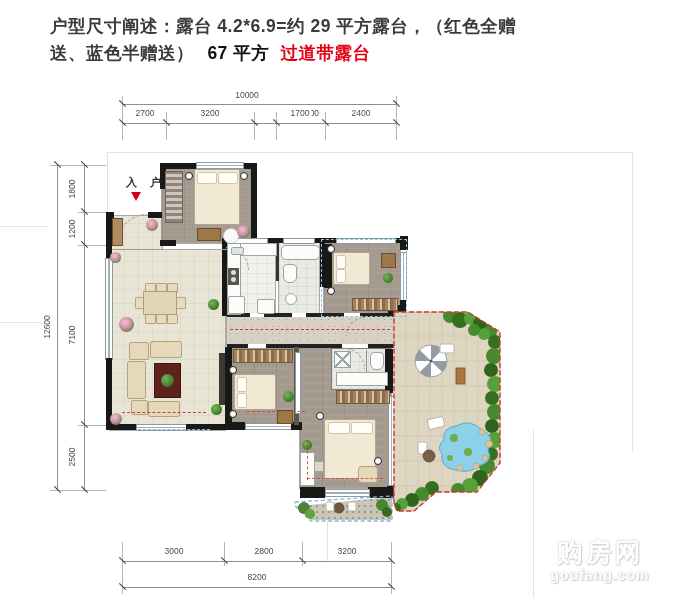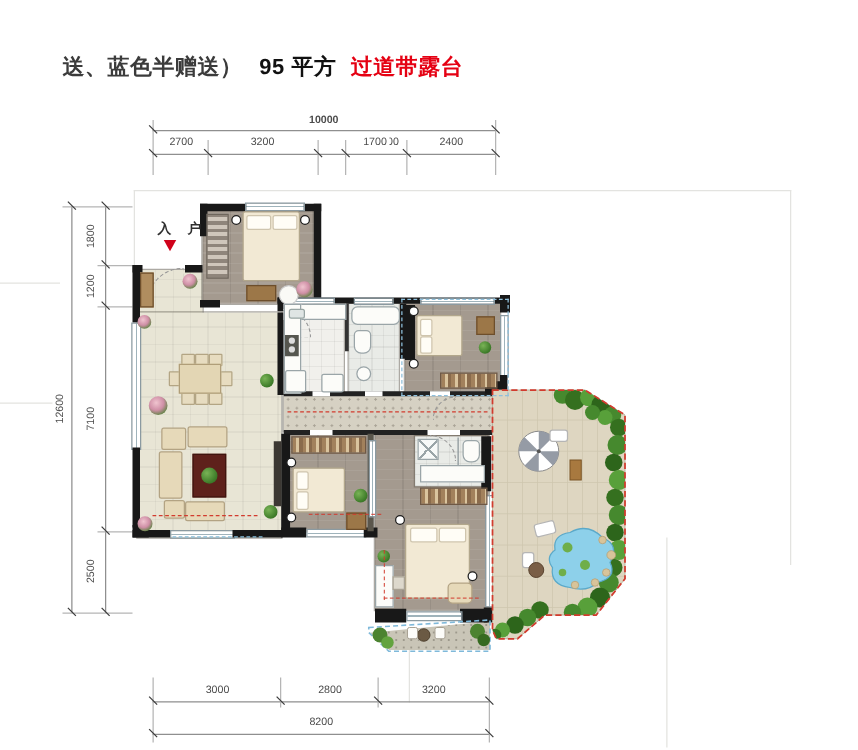--- a/index.html
+++ b/index.html
@@ -72,23 +72,23 @@
       text-shadow:0 0 1px #c9c9c9,0 0 2px #d6d6d6,1px 1px 1px #d0d0d0;}
   .wm .t1{font-size:26px;font-weight:800;letter-spacing:3px;line-height:1.1;}
   .wm .t2{font-size:14px;font-weight:700;letter-spacing:1px;}
 </style>
 </head>
 <body>
 
 <div class="stage">
 
   <div class="hdr">
-    <br>
+    <span>户型尺寸阐述：露台 4.2*6.9=约 29 平方露台，（红色全赠</span><br>
     <span>送、蓝色半赠送）</span>
-    <span class="b" style="padding-left:8px;">95 平方</span>
+    <span class="b" style="padding-left:8px;">67 平方</span>
     <span class="red" style="padding-left:6px;">过道带露台</span>
   </div>
 
   <div class="faint" style="left:107px;top:152px;width:526px;height:1px;"></div>
   <div class="faint" style="left:632px;top:152px;width:1px;height:300px;"></div>
   <div class="faint" style="left:533px;top:430px;width:1px;height:168px;"></div>
   <div class="faint" style="left:107px;top:152px;width:1px;height:62px;"></div>
   <div class="faint" style="left:0;top:226px;width:48px;height:1px;"></div>
   <div class="faint" style="left:0;top:322px;width:48px;height:1px;"></div>
   <div class="faint" style="left:327px;top:520px;width:1px;height:42px;"></div>
@@ -102,21 +102,21 @@
   <div class="lnv" style="left:276px;top:112px;width:1px;height:28px;"></div>
   <div class="lnv" style="left:325px;top:112px;width:1px;height:28px;"></div>
   <div class="tk" style="left:118px;top:103px;"></div>
     <div class="tk" style="left:392px;top:103px;"></div>
   <div class="tk" style="left:118px;top:122px;"></div>
     <div class="tk" style="left:162px;top:122px;"></div>
   <div class="tk" style="left:250px;top:122px;"></div>
     <div class="tk" style="left:272px;top:122px;"></div>
   <div class="tk" style="left:321px;top:122px;"></div>
     <div class="tk" style="left:392px;top:122px;"></div>
-  <span class="dlab" style="left:259px;top:95px;font-weight:bold;">10000</span>
+  <span class="dlab" style="left:247px;top:95px;">10000</span>
   <span class="dlab" style="left:145px;top:113px;">2700</span>
   <span class="dlab" style="left:210px;top:113px;">3200</span>
   <span class="dlab" style="left:265px;top:113px;margin-left:47px;">800</span>
   <span class="dlab" style="left:300px;top:113px;">1700</span>
   <span class="dlab" style="left:361px;top:113px;">2400</span>
 
   <div class="ln" style="left:57px;top:165px;width:1px;height:325px;"></div>
   <div class="ln" style="left:84px;top:165px;width:1px;height:325px;"></div>
   <div class="lnv" style="left:50px;top:165px;width:56px;height:1px;"></div>
   <div class="lnv" style="left:50px;top:490px;width:56px;height:1px;"></div>
@@ -402,14 +402,18 @@
   </svg>
 
   <div class="dashr" style="left:230px;top:329px;width:160px;"></div>
   <div class="dashr" style="left:122px;top:412px;width:84px;"></div>
   <div class="dashr" style="left:247px;top:411px;width:58px;opacity:.8;"></div>
   <div class="dashrv" style="left:307px;top:440px;height:40px;opacity:.8;"></div>
   <div class="dashr" style="left:307px;top:478px;width:76px;opacity:.8;"></div>
   <div class="abs" style="left:321px;top:239px;width:84px;height:76px;border:1.4px dashed #8fc0dc;"></div>
   <div class="dashb" style="left:138px;top:429px;width:72px;"></div>
 
+  <div class="wm">
+    <div class="t1">购房网</div>
+    <div class="t2">goufang.com</div>
+  </div>
 
 </div>
 
 </body></html>

